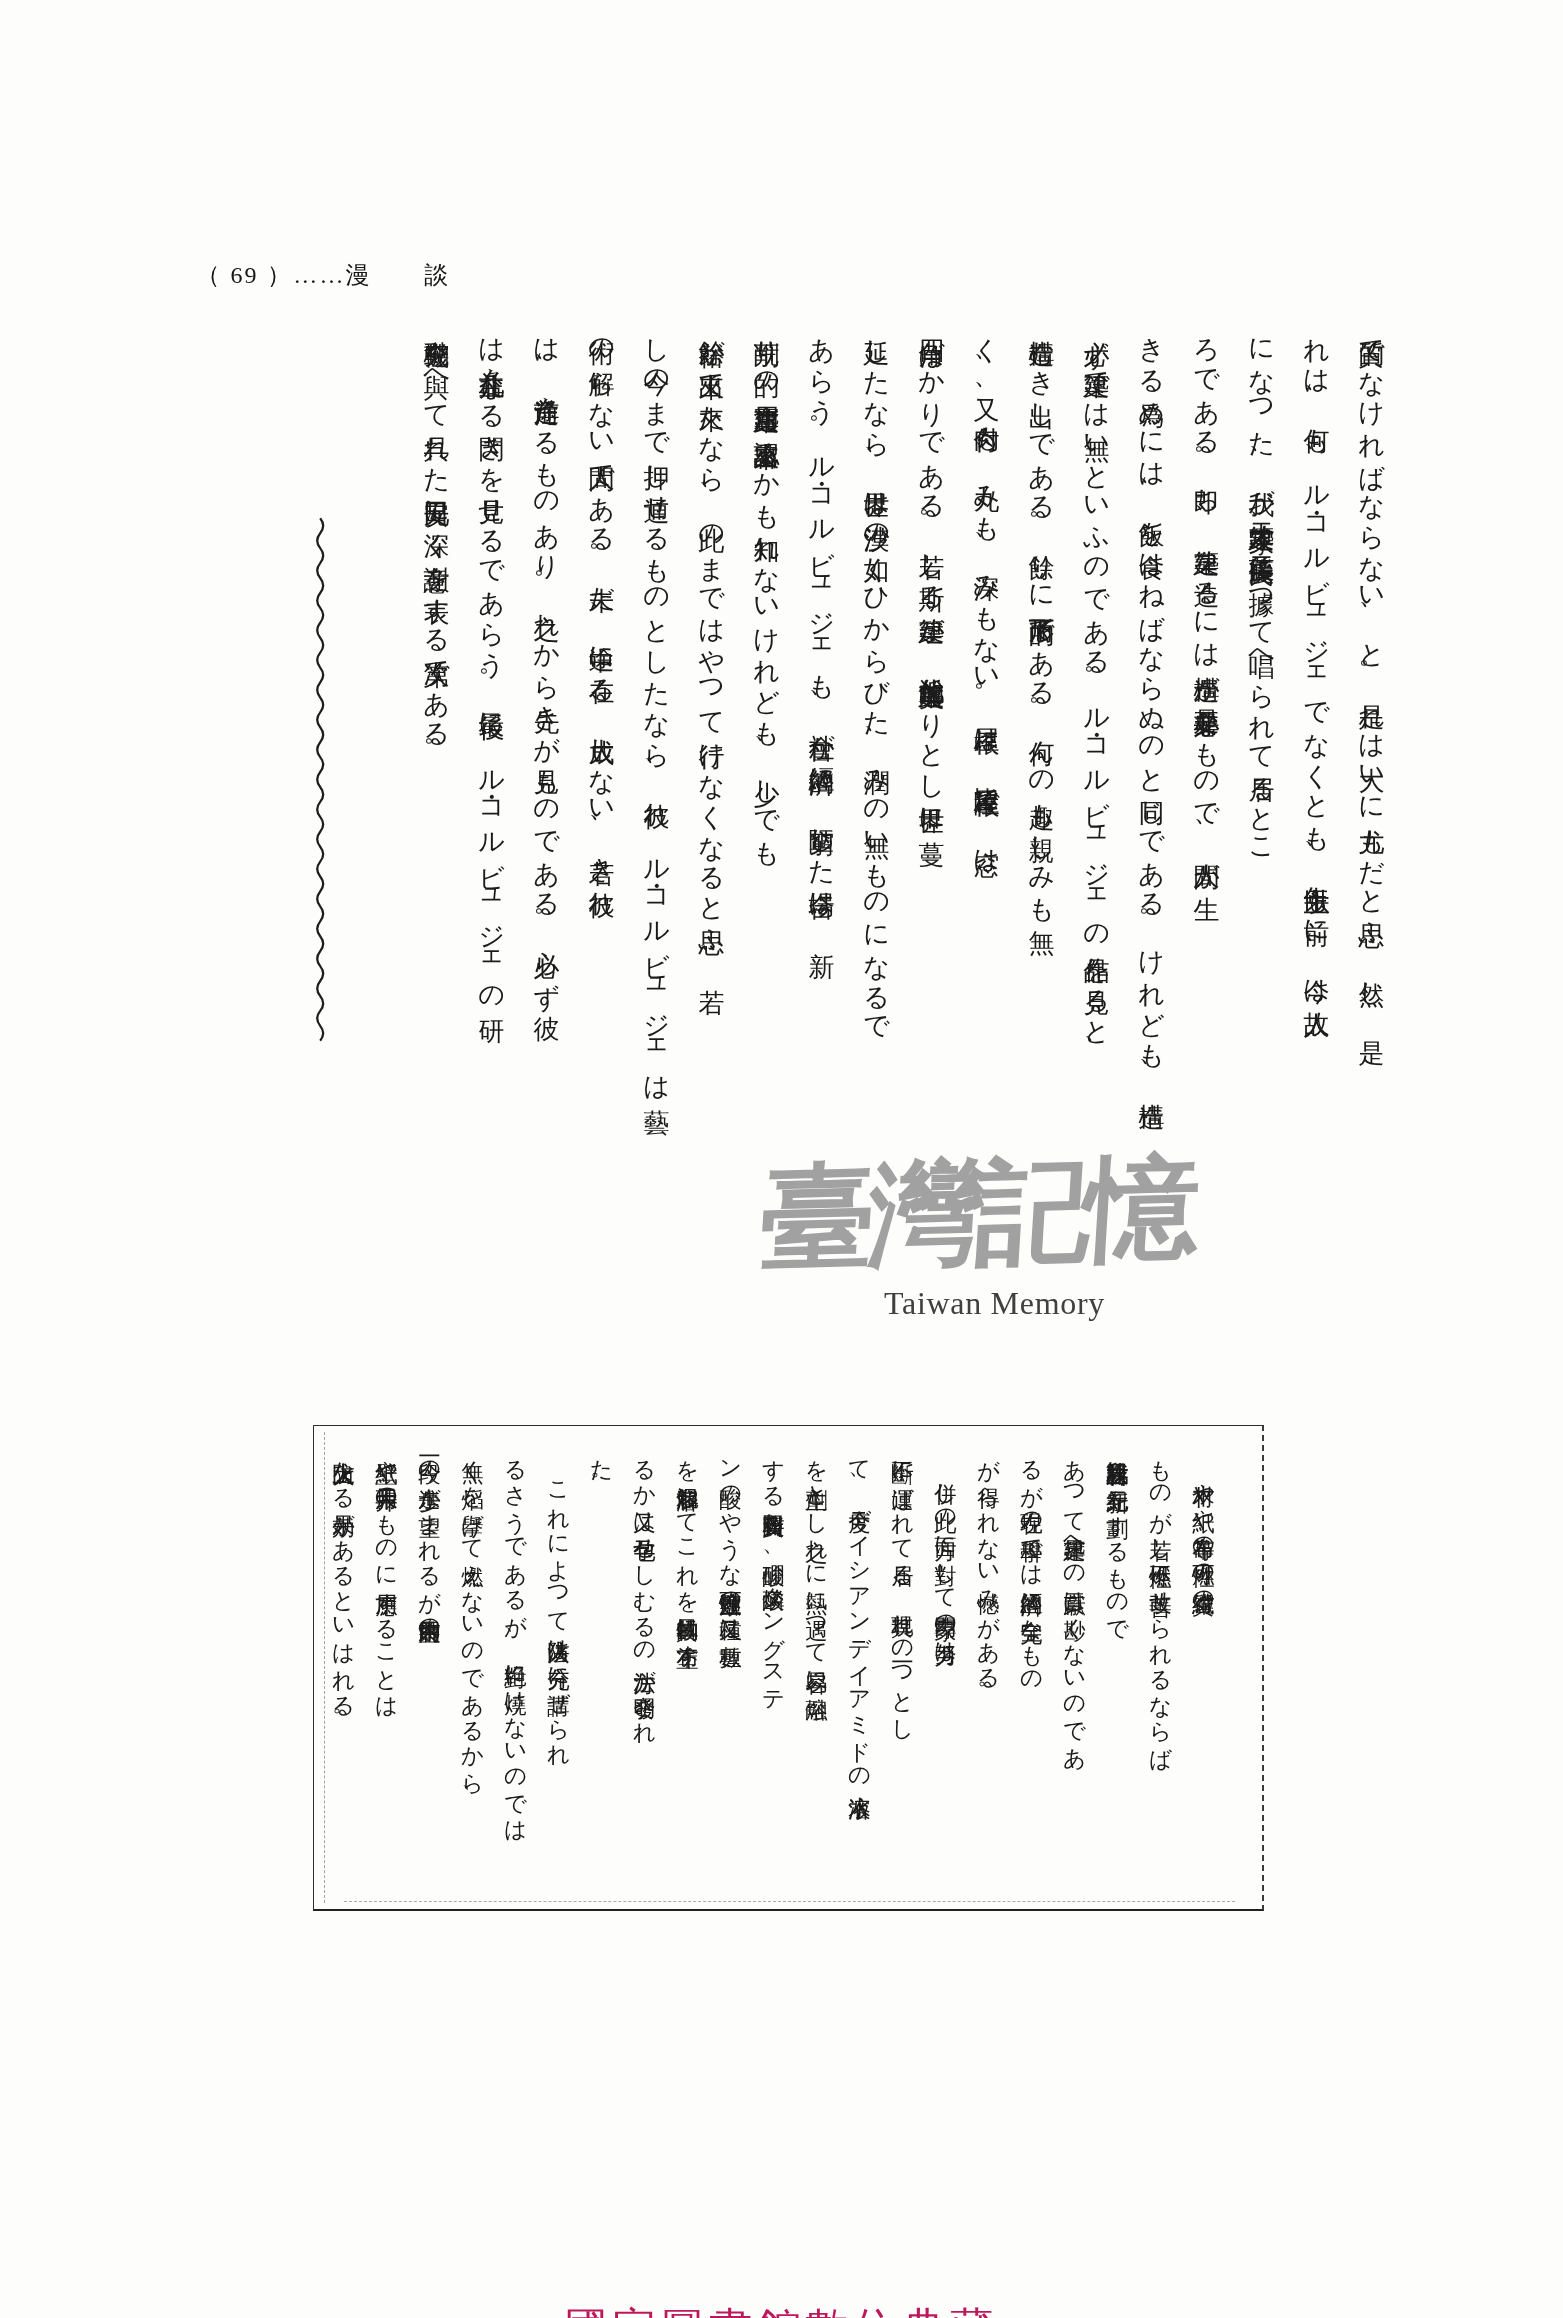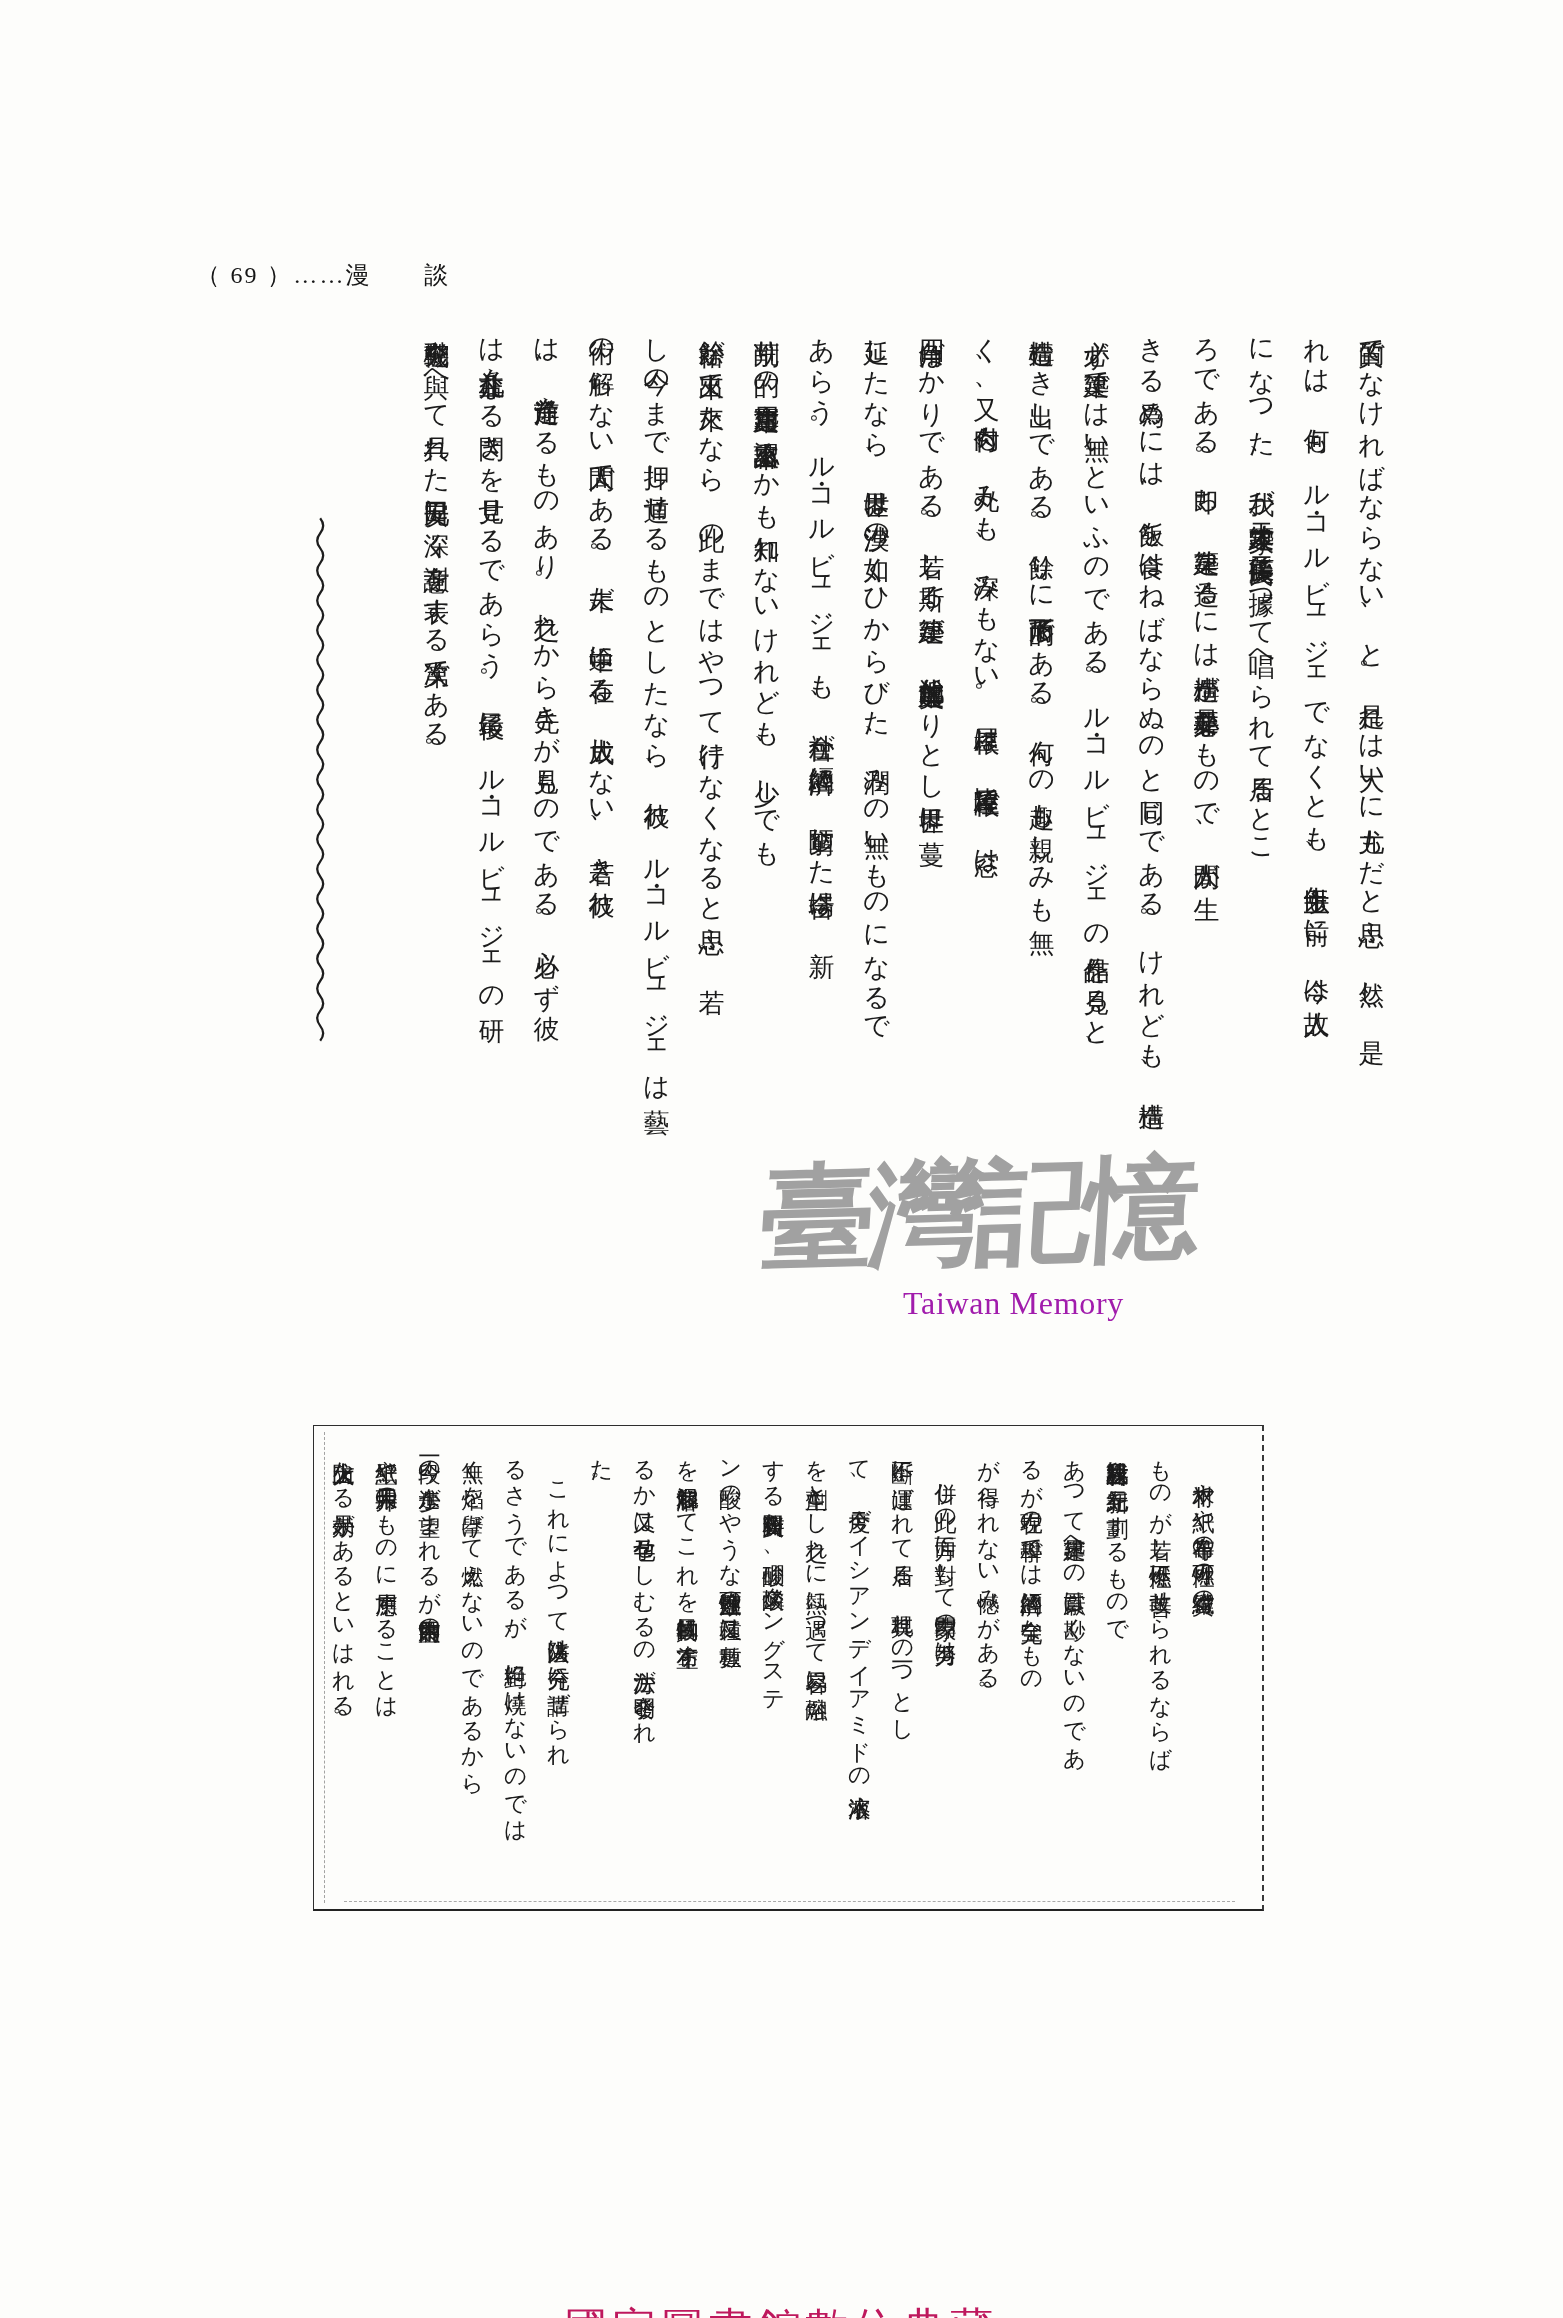--- a/index.html
+++ b/index.html
@@ -58,22 +58,22 @@
   
   #wm-cjk{
     position:absolute;left:761px;top:1155px;
     font-size:114px;font-weight:bold;color:#98989a;
     letter-spacing:-6px;line-height:1;
     font-family:"DejaVu Serif","Liberation Serif",serif;
     transform:rotate(-1.5deg) skewX(-5deg);
     mix-blend-mode:multiply;opacity:.9;white-space:nowrap;
   }
   #wm-latin{
-    position:absolute;left:903px;top:1285px;
-    font-size:32px;color:#a21caf;letter-spacing:0.7px;
+    position:absolute;left:884px;top:1285px;
+    font-size:32px;color:#404040;letter-spacing:0.7px;
     font-family:"Liberation Serif",serif;
     mix-blend-mode:multiply;
   }
 
   
   #footer-brand{
     position:absolute;left:50%;transform:translateX(-50%);top:2260px;
     font-size:43px;color:#be185d;letter-spacing:5.2px;white-space:nowrap;
     font-family:Liberation Sans, sans-serif;
     margin-top:40px;

